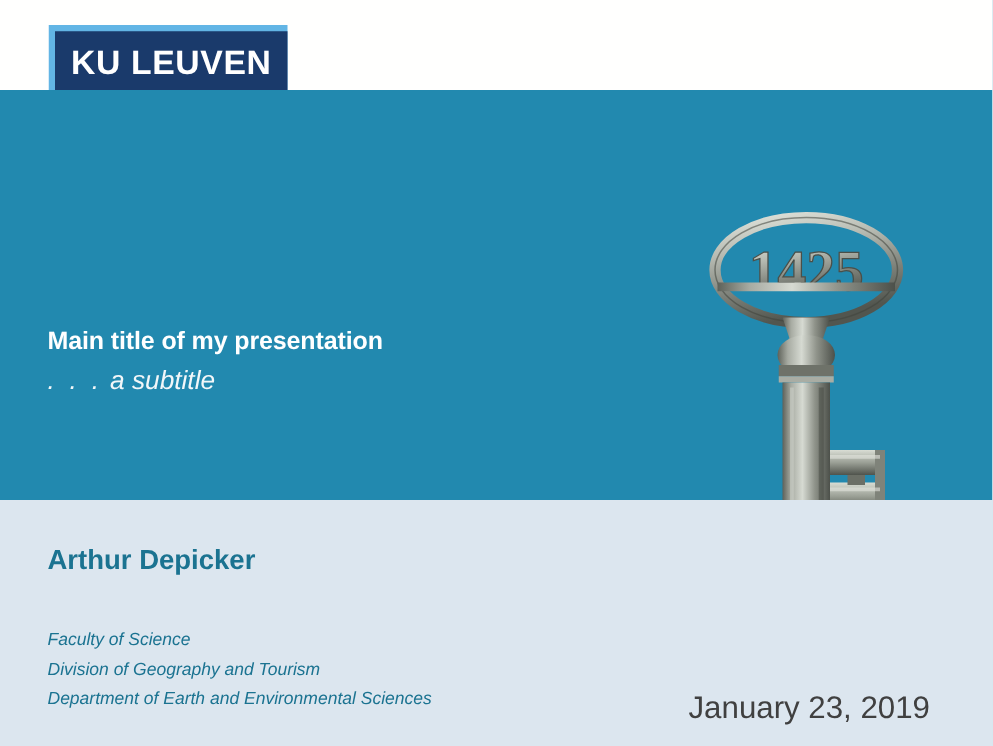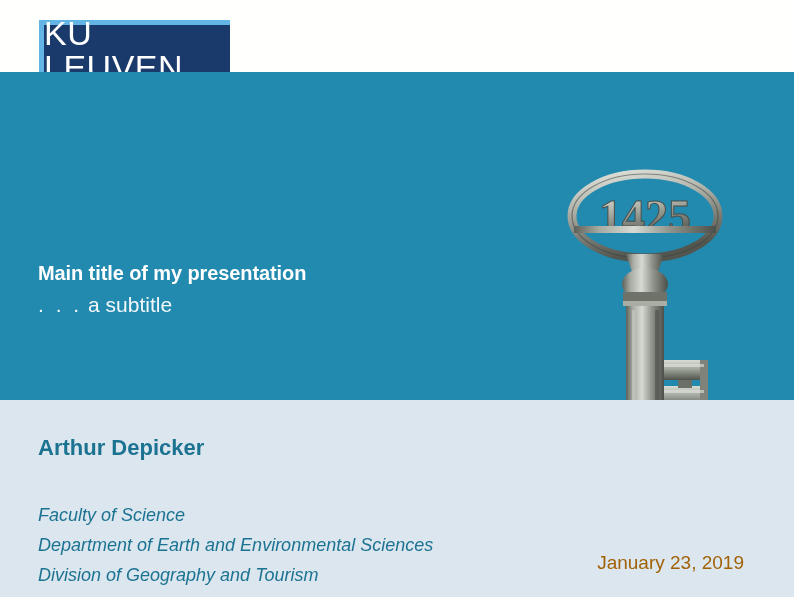--- a/index.html
+++ b/index.html
@@ -42,22 +42,22 @@
   .logo-inner {
     width: 100%;
     height: 100%;
     background: #1a3a6b;
     display: flex;
     align-items: center;
     justify-content: center;
   }
   .logo-text {
     color: #ffffff;
-    font-weight: normal;
-    font-size: 34px;
+    font-weight: bold;
+    font-size: 27px;
     letter-spacing: 0.5px;
     line-height: 1;
     padding-bottom: 2px;
   }
 
   
   .banner {
     position: absolute;
     left: 0; top: 72px;
     width: 794px;
@@ -75,20 +75,21 @@
     color: #ffffff;
     font-size: 20px;
     font-weight: bold;
     line-height: 1.15;
     letter-spacing: -0.1px;
     white-space: nowrap;
   }
   .subtitle {
     color: #f2f7f9;
     font-size: 21px;
+    font-style: italic;
     line-height: 1.2;
     margin-top: 7px;
     white-space: nowrap;
   }
   .subtitle .ldots { letter-spacing: 3px; }
 
   
   .key-wrap {
     position: absolute;
     left: 560px;
@@ -114,32 +115,32 @@
     font-size: 22px;
     font-weight: bold;
     line-height: 1.1;
     white-space: nowrap;
   }
   .affiliation {
     position: absolute;
     left: 38px;
     top: 100px;
     color: #1b7391;
-    font-size: 18px;
+    font-size: 14px;
     font-style: italic;
     line-height: 1.68;
     white-space: nowrap;
   }
   .affiliation div { white-space: nowrap; }
   .date {
     position: absolute;
     right: 50px;
     top: 153px;
-    color: #a16207;
-    font-size: 19px;
+    color: #404040;
+    font-size: 25px;
     line-height: 1.1;
     white-space: nowrap;
   }
 </style>
 </head>
 <body>
 
 <div class="slide">
 
   <div class="logo-strip">
@@ -211,20 +212,20 @@
       </svg>
     </div>
 
   </div>
 
   <div class="footer">
     <div class="author">Arthur Depicker</div>
 
     <div class="affiliation">
       <div>Faculty of Science</div>
+      <div>Division of Geography and Tourism</div>
       <div>Department of Earth and Environmental Sciences</div>
-      <div>Division of Geography and Tourism</div>
     </div>
 
     <div class="date">January 23, 2019</div>
   </div>
 
 </div>
 
 </body></html>

